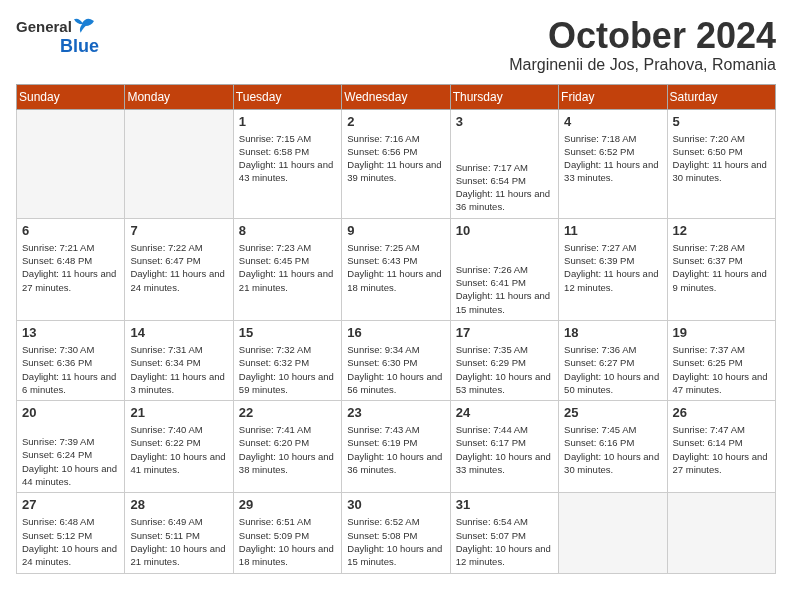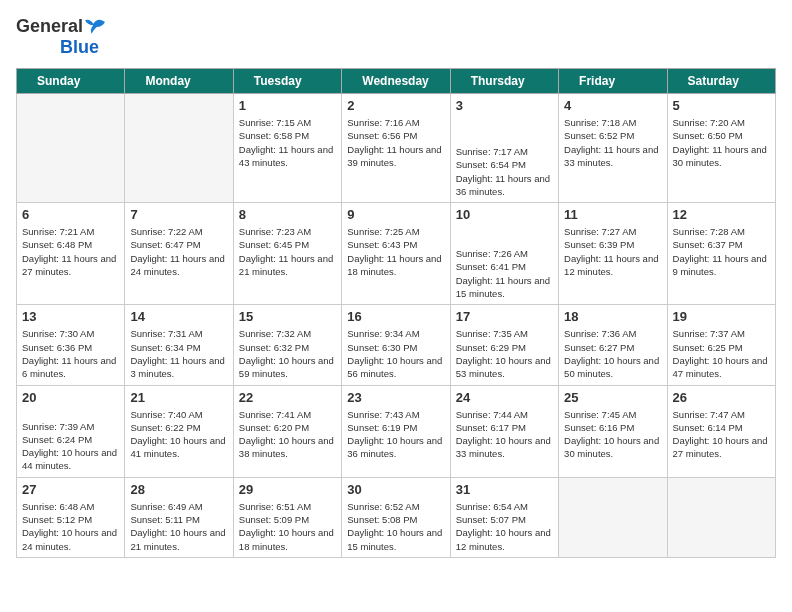--- a/index.html
+++ b/index.html
@@ -19,21 +19,21 @@
     .logo {
       display: flex;
       flex-direction: column;
       align-items: flex-start;
     }
     .logo-text {
       display: flex;
       align-items: center;
     }
     .logo-general {
-      font-size: 18px;
+      font-size: 15px;
       font-weight: bold;
       color: #333;
     }
     .logo-blue {
       font-size: 18px;
       font-weight: bold;
       color: #1565c0;
       margin-left: 44px;
     }
     .logo-bird {
@@ -53,25 +53,25 @@
     .location-title {
       font-size: 16px;
       color: #333;
       font-weight: normal;
     }
     table {
       width: 100%;
       border-collapse: collapse;
     }
     th {
-      background-color: #0f766e;
+      background-color: #c2410c;
       color: white;
       font-size: 12px;
-      font-weight: bold;
-      padding: 5px 20px;
+      font-weight: normal;
+      padding: 5px 2px;
       text-align: left;
       border: 1px solid #aaa;
     }
     td {
       vertical-align: top;
       font-size: 10px;
       color: #333;
       padding: 4px 5px;
       border: 1px solid #ccc;
       width: calc(100% / 7);
@@ -105,20 +105,24 @@
 <div class="header">
   <div class="logo">
     <div class="logo-text">
       <span class="logo-general">General</span>
       <svg class="logo-bird" viewBox="0 0 24 20">
         <path d="M20 2 C16 0 12 3 10 6 C8 3 4 0 0 2 C2 6 6 8 10 8 C8 10 6 14 8 18 C10 14 12 12 14 10 C18 10 22 8 24 4 Z" fill="#1a7fd4"></path>
       </svg>
     </div>
     <span class="logo-blue">Blue</span>
   </div>
+  <div class="title-area">
+    <div class="month-title">October 2024</div>
+    <div class="location-title">Marginenii de Jos, Prahova, Romania</div>
+  </div>
 </div>
 
 <table>
   <thead>
     <tr>
     <th>Sunday</th>
         <th>Monday</th>
         <th>Tuesday</th>
         <th>Wednesday</th>
         <th>Thursday</th>

